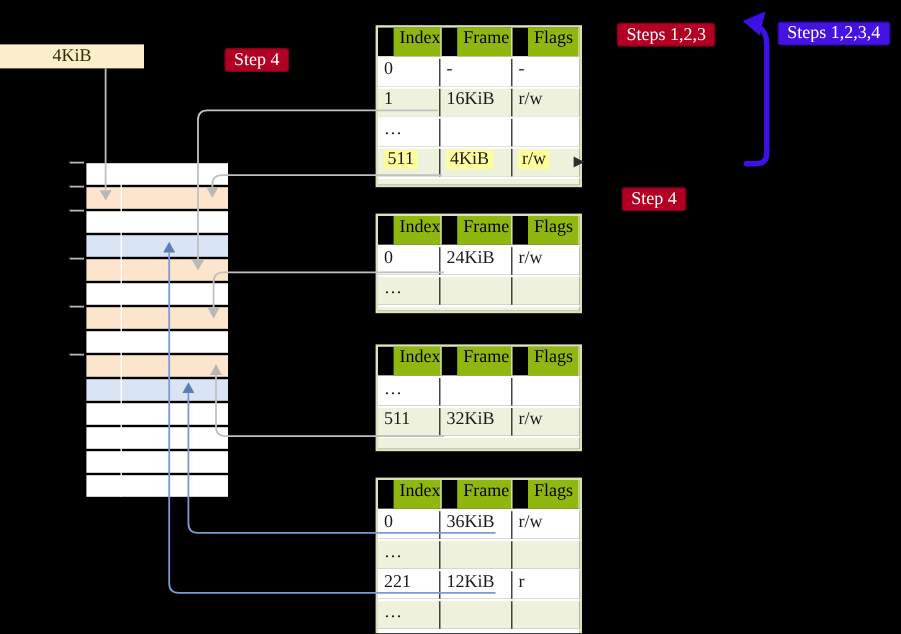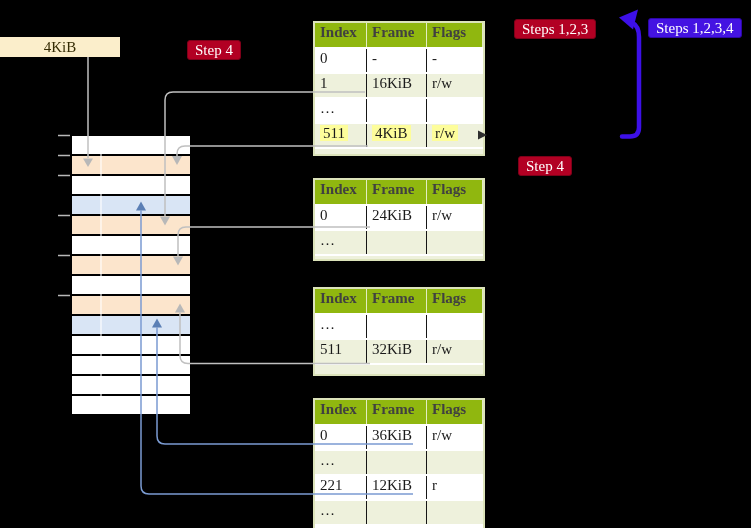--- a/index.html
+++ b/index.html
@@ -28,22 +28,22 @@
   .mem-blue{background:#d9e5f5;}
 
   
   .ptable{position:absolute;border:2px solid #dce3ba;background:#000;width:168px;}
   .trow{display:flex;height:25px;border-top:2px solid #fff;box-sizing:border-box;}
   .trow.thead{height:24px;border-top:none;}
   .cell{box-sizing:border-box;padding:1px 0 0 5px;font-size:15px;overflow:hidden;
         border-right:1px solid #161616;color:#1a1a1a;white-space:nowrap;}
   .cell:last-child{border-right:none;}
   .c0{width:52px;} .c1{width:60px;} .c2{width:56px;}
-  .thead .cell{background:#90b70f;color:#404040;font-weight:bold;
-               border-right:1px solid rgba(255,255,255,.75);}
+  .thead .cell{background:#90b70f;color:#000000;font-weight:normal;
+               border-right:1px solid rgba(255,255,255,.75);margin-left:13px;}
   .rw{background:#ffffff;} .rg{background:#eef1dc;}
   .hl{background:#fdfd9b;padding:0 3px;}
   .sliver{border-top:2px solid #fff;background:#eef1dc;}
 
   
   .overlay{position:absolute;left:0;top:0;z-index:5;pointer-events:none;}
 </style>
 </head>
 <body>
 

